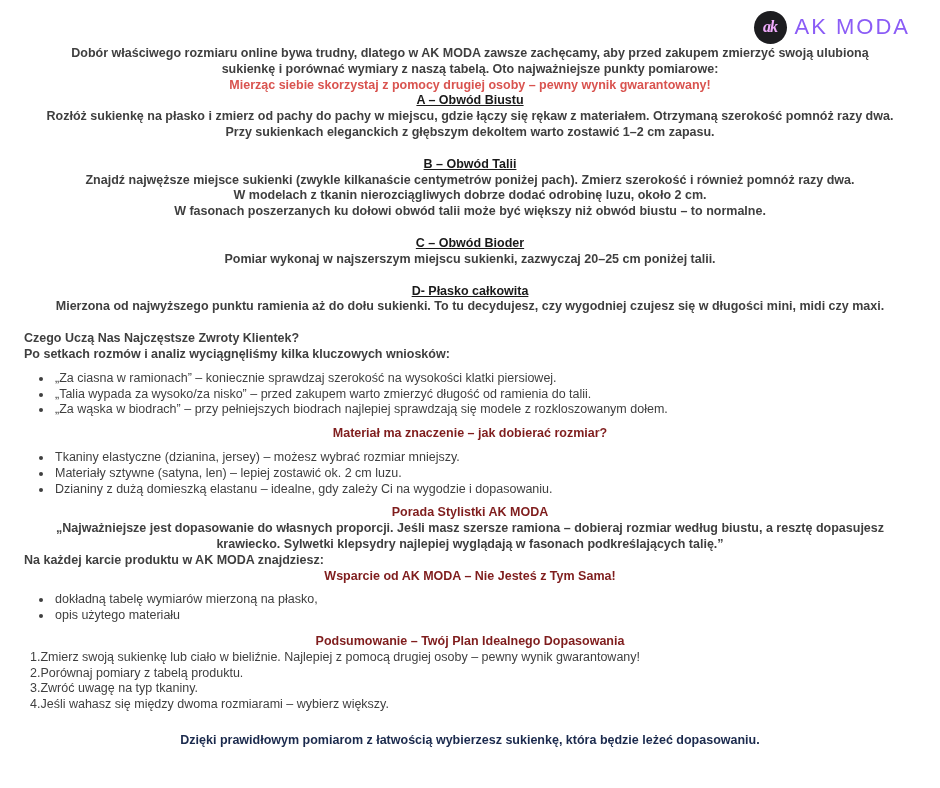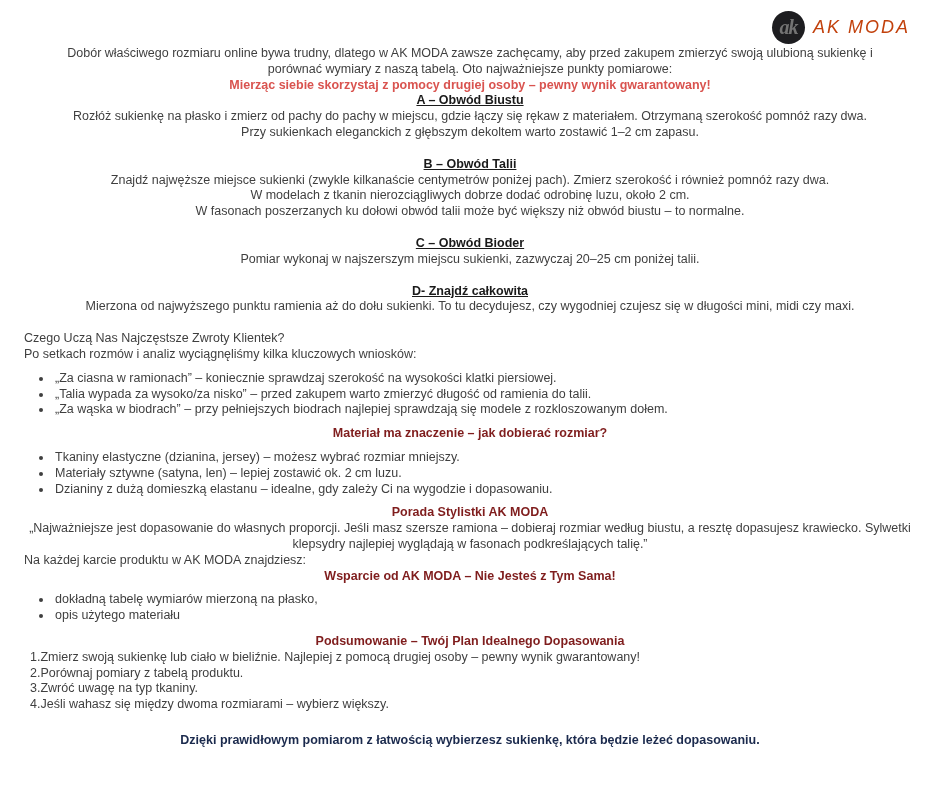--- a/index.html
+++ b/index.html
@@ -15,44 +15,45 @@
     box-sizing: border-box;
     padding: 8px 24px 0 24px;
     color: #3f3f3f;
   }
   
   .logo-row { display: flex; justify-content: flex-end; align-items: center; height: 38px; padding-right: 6px; }
   .logo { display: flex; align-items: center; gap: 8px; }
   .logo-circle {
     width: 33px; height: 33px; border-radius: 50%;
     background: var(--brand-dark, #1d1d20);
-    color: #737373;
+    color: #f0abfc;
     display: flex; align-items: center; justify-content: center;
     font-family: "Liberation Serif", serif;
-    font-style: italic; font-weight: 700; font-size: 20px;
+    font-style: italic; font-weight: 700; font-size: 16px;
     letter-spacing: -1px;
   }
   .logo-text {
-    font-size: 18px; font-weight: 500;
-    color: #c2410c; letter-spacing: 2px; font-style: italic;
+    font-size: 22px; font-weight: 500;
+    color: #8b5cf6; letter-spacing: 2px;
   }
   
   .title {
     margin: 12px 0 18px 0;
     text-align: center;
     font-size: 21px; font-weight: 700;
     color: #171717; letter-spacing: 0.2px;
   }
   
   .line {
     margin: 0;
     font-size: 12.5px;
     line-height: 15.8px;
     text-align: center;
     color: #3f3f3f;
+    font-weight: bold;
   }
   .intro { max-width: 842px; margin: 0 auto; }
   .red-bold { color: var(--accent-red, #d9534f); font-weight: 700; }
   .sec-heading {
     font-weight: 700; color: #1a1a1a;
     text-decoration: underline;
     margin-top: 16px;
   }
   .sec-heading.no-gap { margin-top: 0; }
   .sub-heading { font-weight: 700; color: #7f1d1d; }
@@ -105,21 +106,21 @@
   <p class="line">Przy sukienkach eleganckich z głębszym dekoltem warto zostawić 1–2 cm zapasu.</p>
 
   <h2 class="line sec-heading">B – Obwód Talii</h2>
   <p class="line">Znajdź najwęższe miejsce sukienki (zwykle kilkanaście centymetrów poniżej pach). Zmierz szerokość i również pomnóż razy dwa.</p>
   <p class="line">W modelach z tkanin nierozciągliwych dobrze dodać odrobinę luzu, około 2 cm.</p>
   <p class="line">W fasonach poszerzanych ku dołowi obwód talii może być większy niż obwód biustu – to normalne.</p>
 
   <h2 class="line sec-heading">C – Obwód Bioder</h2>
   <p class="line">Pomiar wykonaj w najszerszym miejscu sukienki, zazwyczaj 20–25 cm poniżej talii.</p>
 
-  <h2 class="line sec-heading">D- Znajdź całkowita</h2>
+  <h2 class="line sec-heading">D- Płasko całkowita</h2>
   <p class="line">Mierzona od najwyższego punktu ramienia aż do dołu sukienki. To tu decydujesz, czy wygodniej czujesz się w długości mini, midi czy maxi.</p>
 
   <p class="line left mt">Czego Uczą Nas Najczęstsze Zwroty Klientek?</p>
   <p class="line left">Po setkach rozmów i analiz wyciągnęliśmy kilka kluczowych wniosków:</p>
   <ul class="bullets">
     <li>„Za ciasna w ramionach” – koniecznie sprawdzaj szerokość na wysokości klatki piersiowej.</li>
     <li>„Talia wypada za wysoko/za nisko” – przed zakupem warto zmierzyć długość od ramienia do talii.</li>
     <li>„Za wąska w biodrach” – przy pełniejszych biodrach najlepiej sprawdzają się modele z rozkloszowanym dołem.</li>
   </ul>
 

